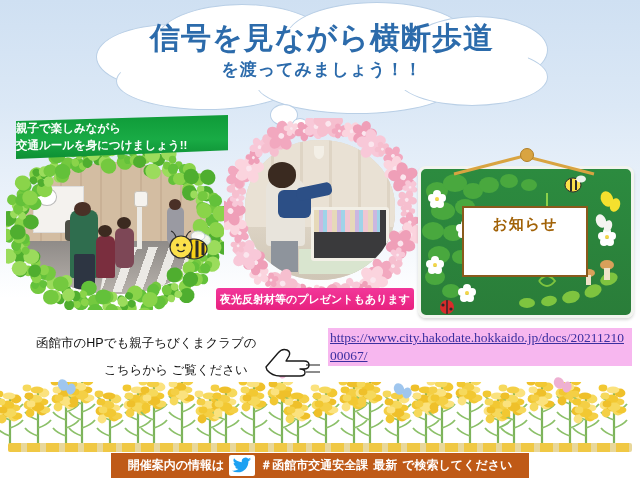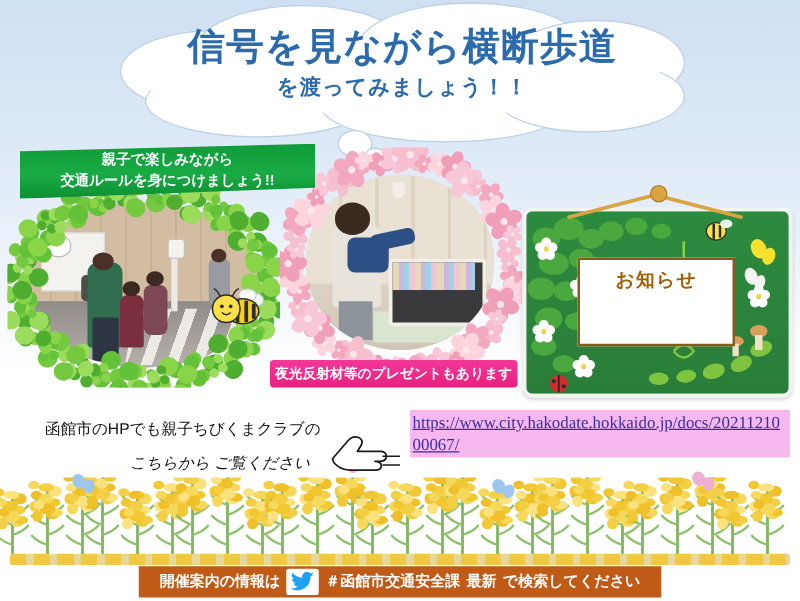--- a/index.html
+++ b/index.html
@@ -23,24 +23,24 @@
   .title{
     position:absolute;left:96px;top:18px;width:452px;text-align:center;
     color:#2c6bab;font-weight:bold;line-height:1.30;letter-spacing:1px;
     text-shadow:0 1px 0 #fff;z-index:6;
   }
   .title .l1{display:block;font-size:30px;}
   .title .l2{display:block;font-size:17px;margin-top:2px;}
 
   
   .greenband{
-    position:absolute;left:16px;top:115px;width:236px;height:44px;
+    position:absolute;left:16px;top:115px;width:212px;height:44px;
     background:linear-gradient(to bottom,#0f9b39,#19ab45 55%,#0d8f33);
     color:#ffffff;font-weight:bold;font-size:11.5px;line-height:1.5;
-    text-align:center;padding-top:5px;box-sizing:border-box;z-index:8;
+    padding-top:5px;box-sizing:border-box;z-index:8;
     clip-path:polygon(0 6px,100% 0,100% 80%,0% 100%);
   }
 
   
   .photoLeft{
     position:absolute;left:22px;top:162px;width:186px;height:132px;
     border-radius:50%/46%;overflow:hidden;background:#cbb49a;z-index:3;
   }
   .room{position:absolute;inset:0;
     background:linear-gradient(to bottom,#cdb79d 0%,#d6c1a6 58%,#bfae99 59%,#a9a09b 100%);}
@@ -114,21 +114,21 @@
   .note-title{display:block;margin-top:7px;font-size:15px;font-weight:bold;color:#a16207;letter-spacing:1px;}
   .note-sub{display:block;margin-top:6px;font-size:12px;color:#1b1b1b;}
 
   
   .hptext{
     position:absolute;left:36px;top:334px;width:256px;z-index:8;
     font-size:12.5px;color:#111;line-height:1.45;
   }
   .hptext2{
     position:absolute;left:104px;top:362px;width:210px;z-index:8;
-    font-size:12.5px;color:#111;font-style:italic;
+    font-size:12.5px;color:#111;
   }
   .hand{position:absolute;left:262px;top:345px;width:62px;height:38px;z-index:9;}
   .urlbox{
     position:absolute;left:328px;top:328px;width:304px;z-index:9;
     background:#f7b7ef;padding:1px 2px;box-sizing:border-box;
   }
   .urlbox a{
     display:block;color:#3b2fa0;font-size:13.5px;line-height:1.32;
     text-decoration:underline;font-family:"Liberation Serif","DejaVu Serif",serif;
     word-break:break-all;

